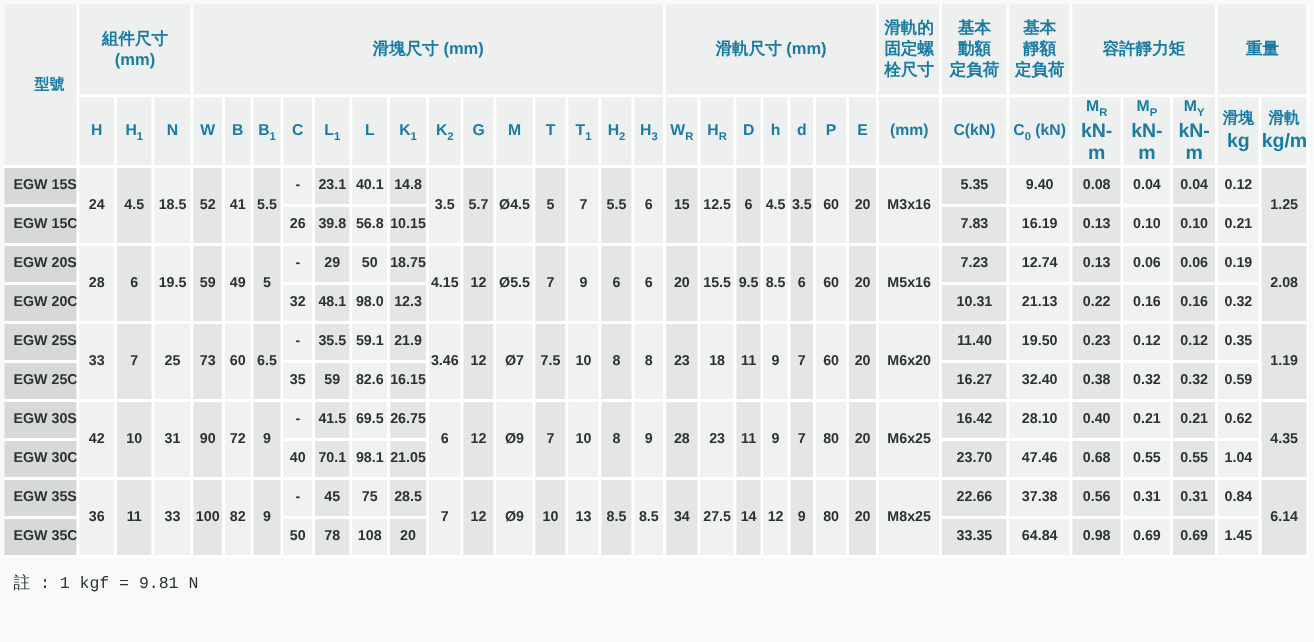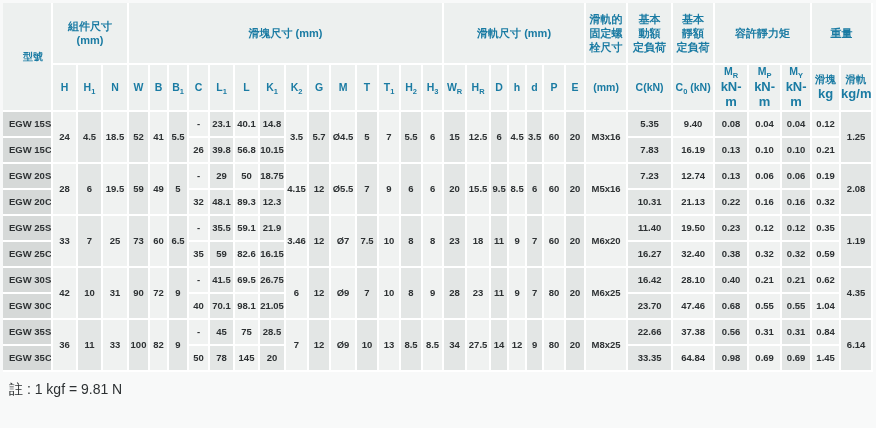--- a/index.html
+++ b/index.html
@@ -25,21 +25,21 @@
   td.model {
     background:var(--model_bg,#d6d9d8); color:var(--text,#2d3133);
     font-weight:bold; font-size:9.5px; text-align:left; padding-left:6px; white-space:nowrap;
   }
   td.num {
     font-size:9.5px; font-weight:bold; color:var(--text,#2d3133);
     text-align:center; height:26px; white-space:nowrap;
   }
   .clight { background:var(--col_light,#f0f2f1); }
   .cdark  { background:var(--col_dark,#e3e6e5); }
-  .note { font-size:14px; color:var(--text,#2d3133); padding:9px 6px 0 6px; }
+  .note { font-size:11px; color:var(--text,#2d3133); padding:9px 6px 0 6px;font-family:Liberation Mono, monospace; }
 </style>
 </head>
 <body>
 
 <div class="wrap">
   <table id="spec-table">
       <colgroup>
         <col style="width: 50px;">
         <col style="width: 25px;">
         <col style="width: 25px;">
@@ -209,21 +209,21 @@
           <td class="num cdark">0.13</td>
           <td class="num clight">0.06</td>
           <td class="num cdark">0.06</td>
           <td class="num clight">0.19</td>
           <td class="num cdark" rowspan="2">2.08</td>
         </tr>
         <tr>
           <td class="model">EGW 20CB</td>
           <td class="num clight">32</td>
           <td class="num cdark">48.1</td>
-          <td class="num clight">89.3</td>
+          <td class="num clight">98.0</td>
           <td class="num cdark">12.3</td>
           <td class="num cdark">10.31</td>
           <td class="num clight">21.13</td>
           <td class="num cdark">0.22</td>
           <td class="num clight">0.16</td>
           <td class="num cdark">0.16</td>
           <td class="num clight">0.32</td>
         </tr>
         <tr>
           <td class="model">EGW 25SB</td>
@@ -353,21 +353,21 @@
           <td class="num cdark">0.56</td>
           <td class="num clight">0.31</td>
           <td class="num cdark">0.31</td>
           <td class="num clight">0.84</td>
           <td class="num cdark" rowspan="2">6.14</td>
         </tr>
         <tr>
           <td class="model">EGW 35CB</td>
           <td class="num clight">50</td>
           <td class="num cdark">78</td>
-          <td class="num clight">145</td>
+          <td class="num clight">108</td>
           <td class="num cdark">20</td>
           <td class="num cdark">33.35</td>
           <td class="num clight">64.84</td>
           <td class="num cdark">0.98</td>
           <td class="num clight">0.69</td>
           <td class="num cdark">0.69</td>
           <td class="num clight">1.45</td>
         </tr>
       </tbody>
     </table>

